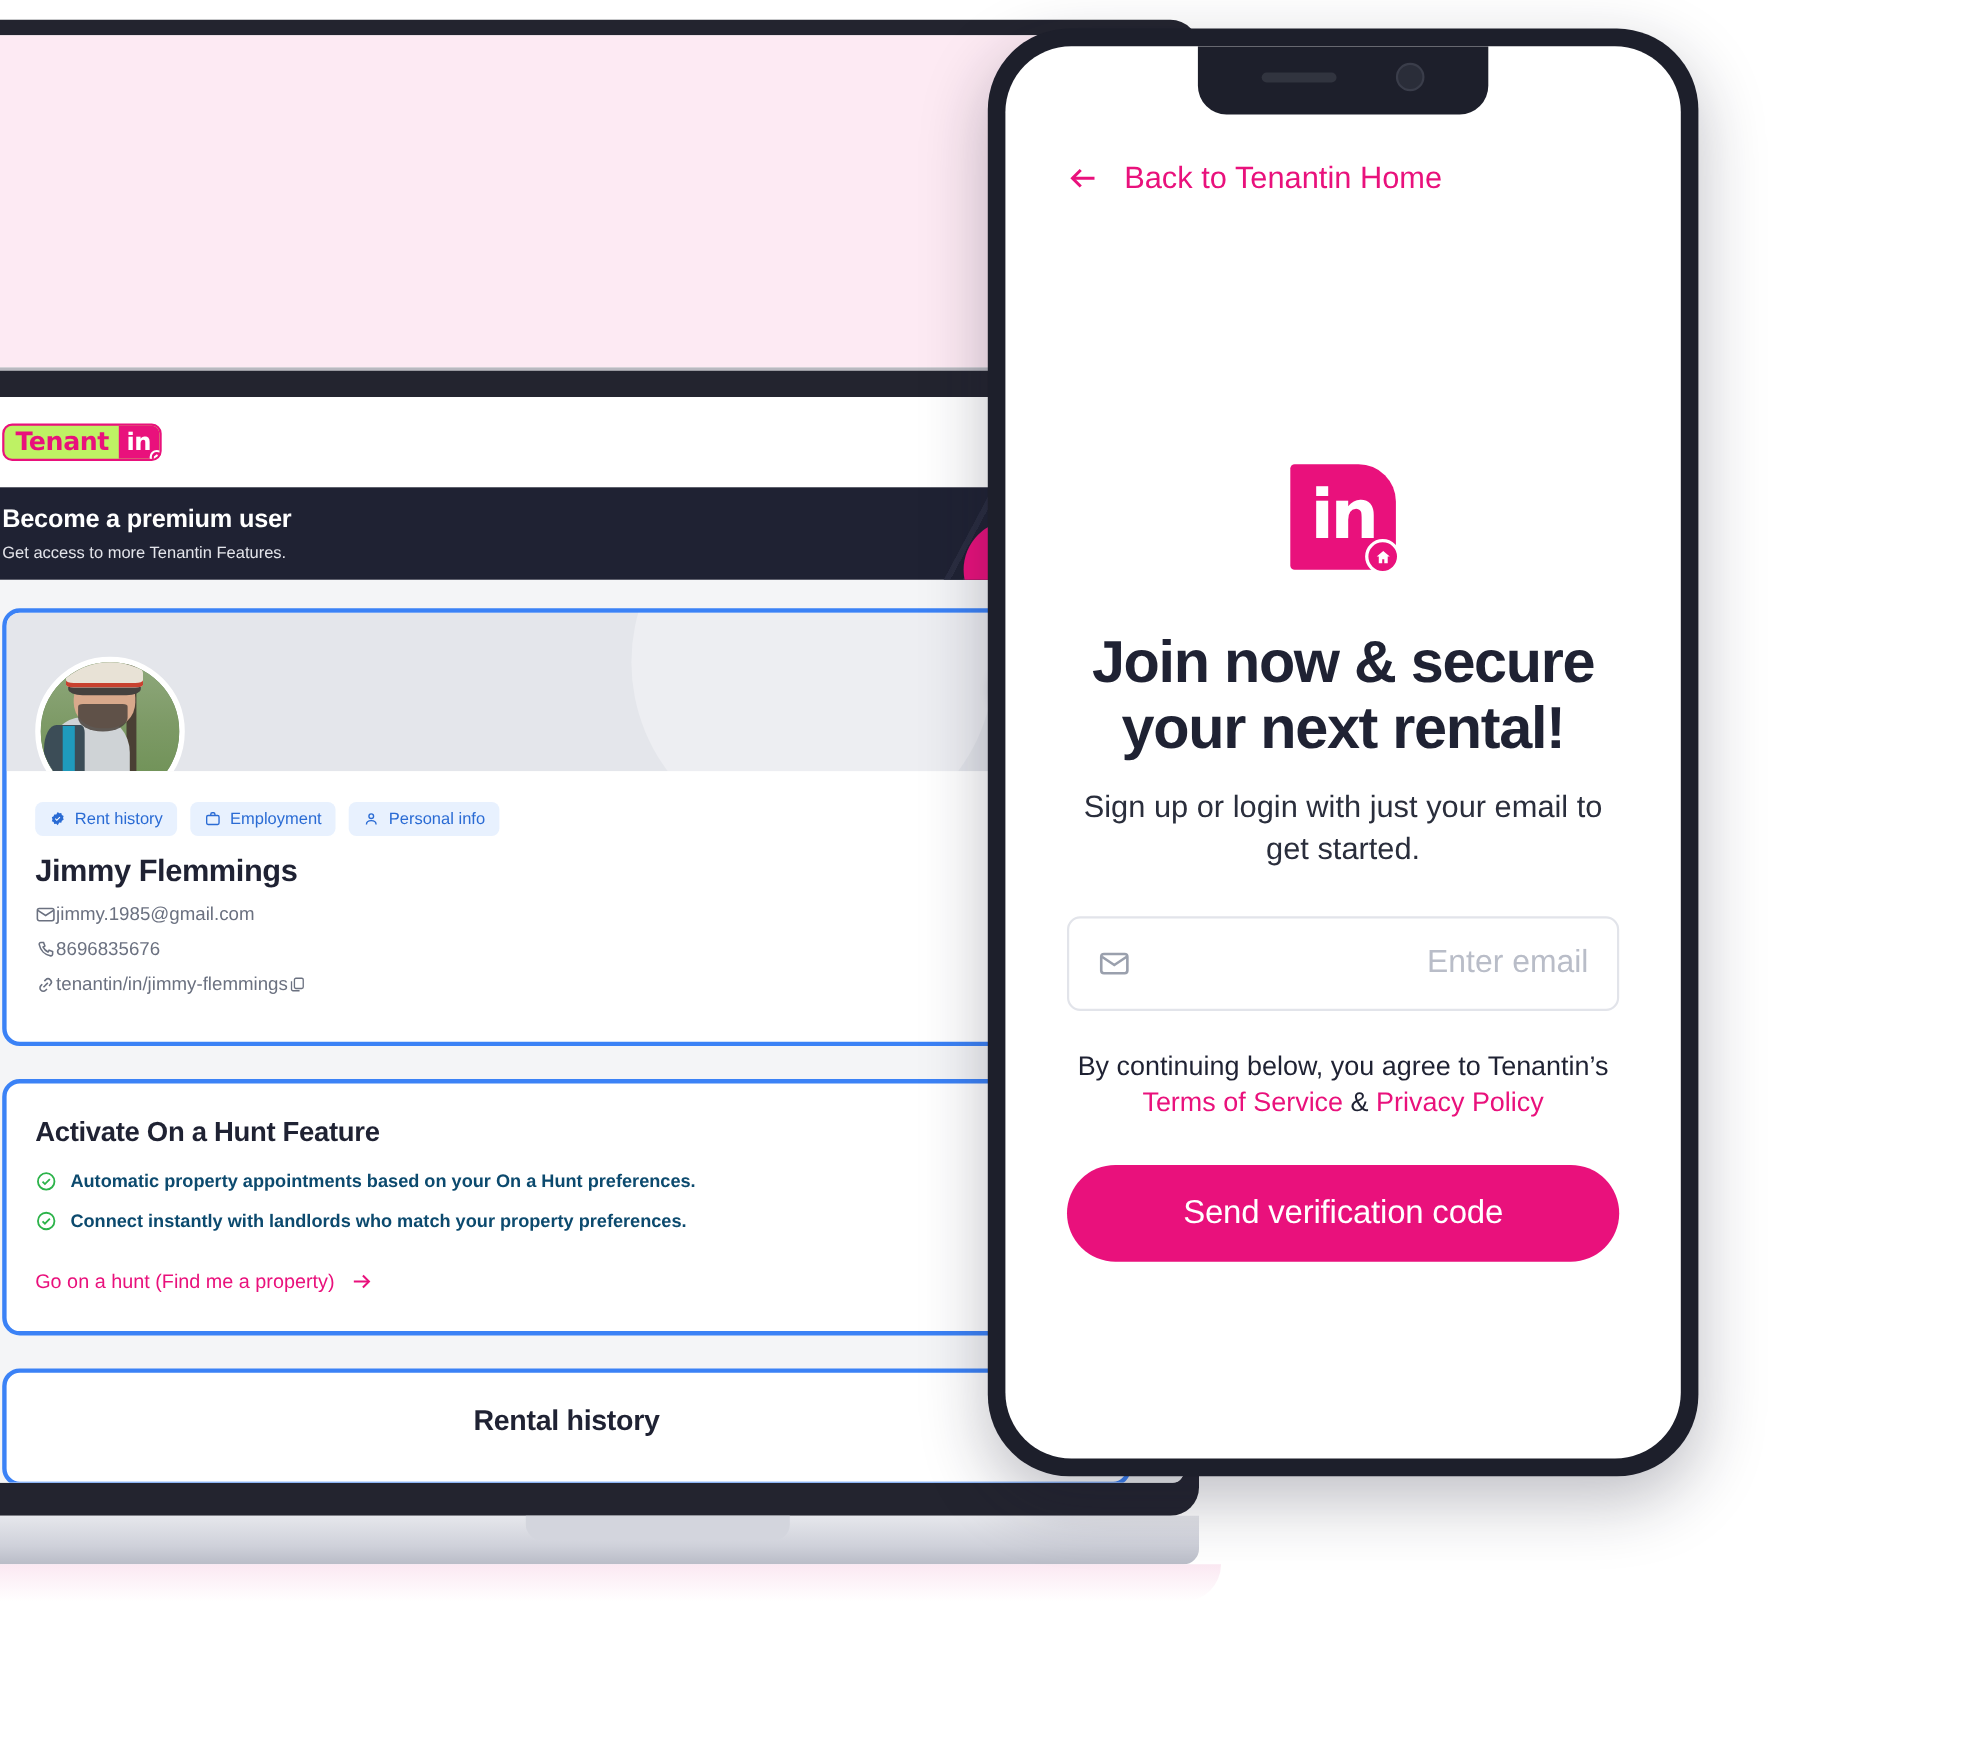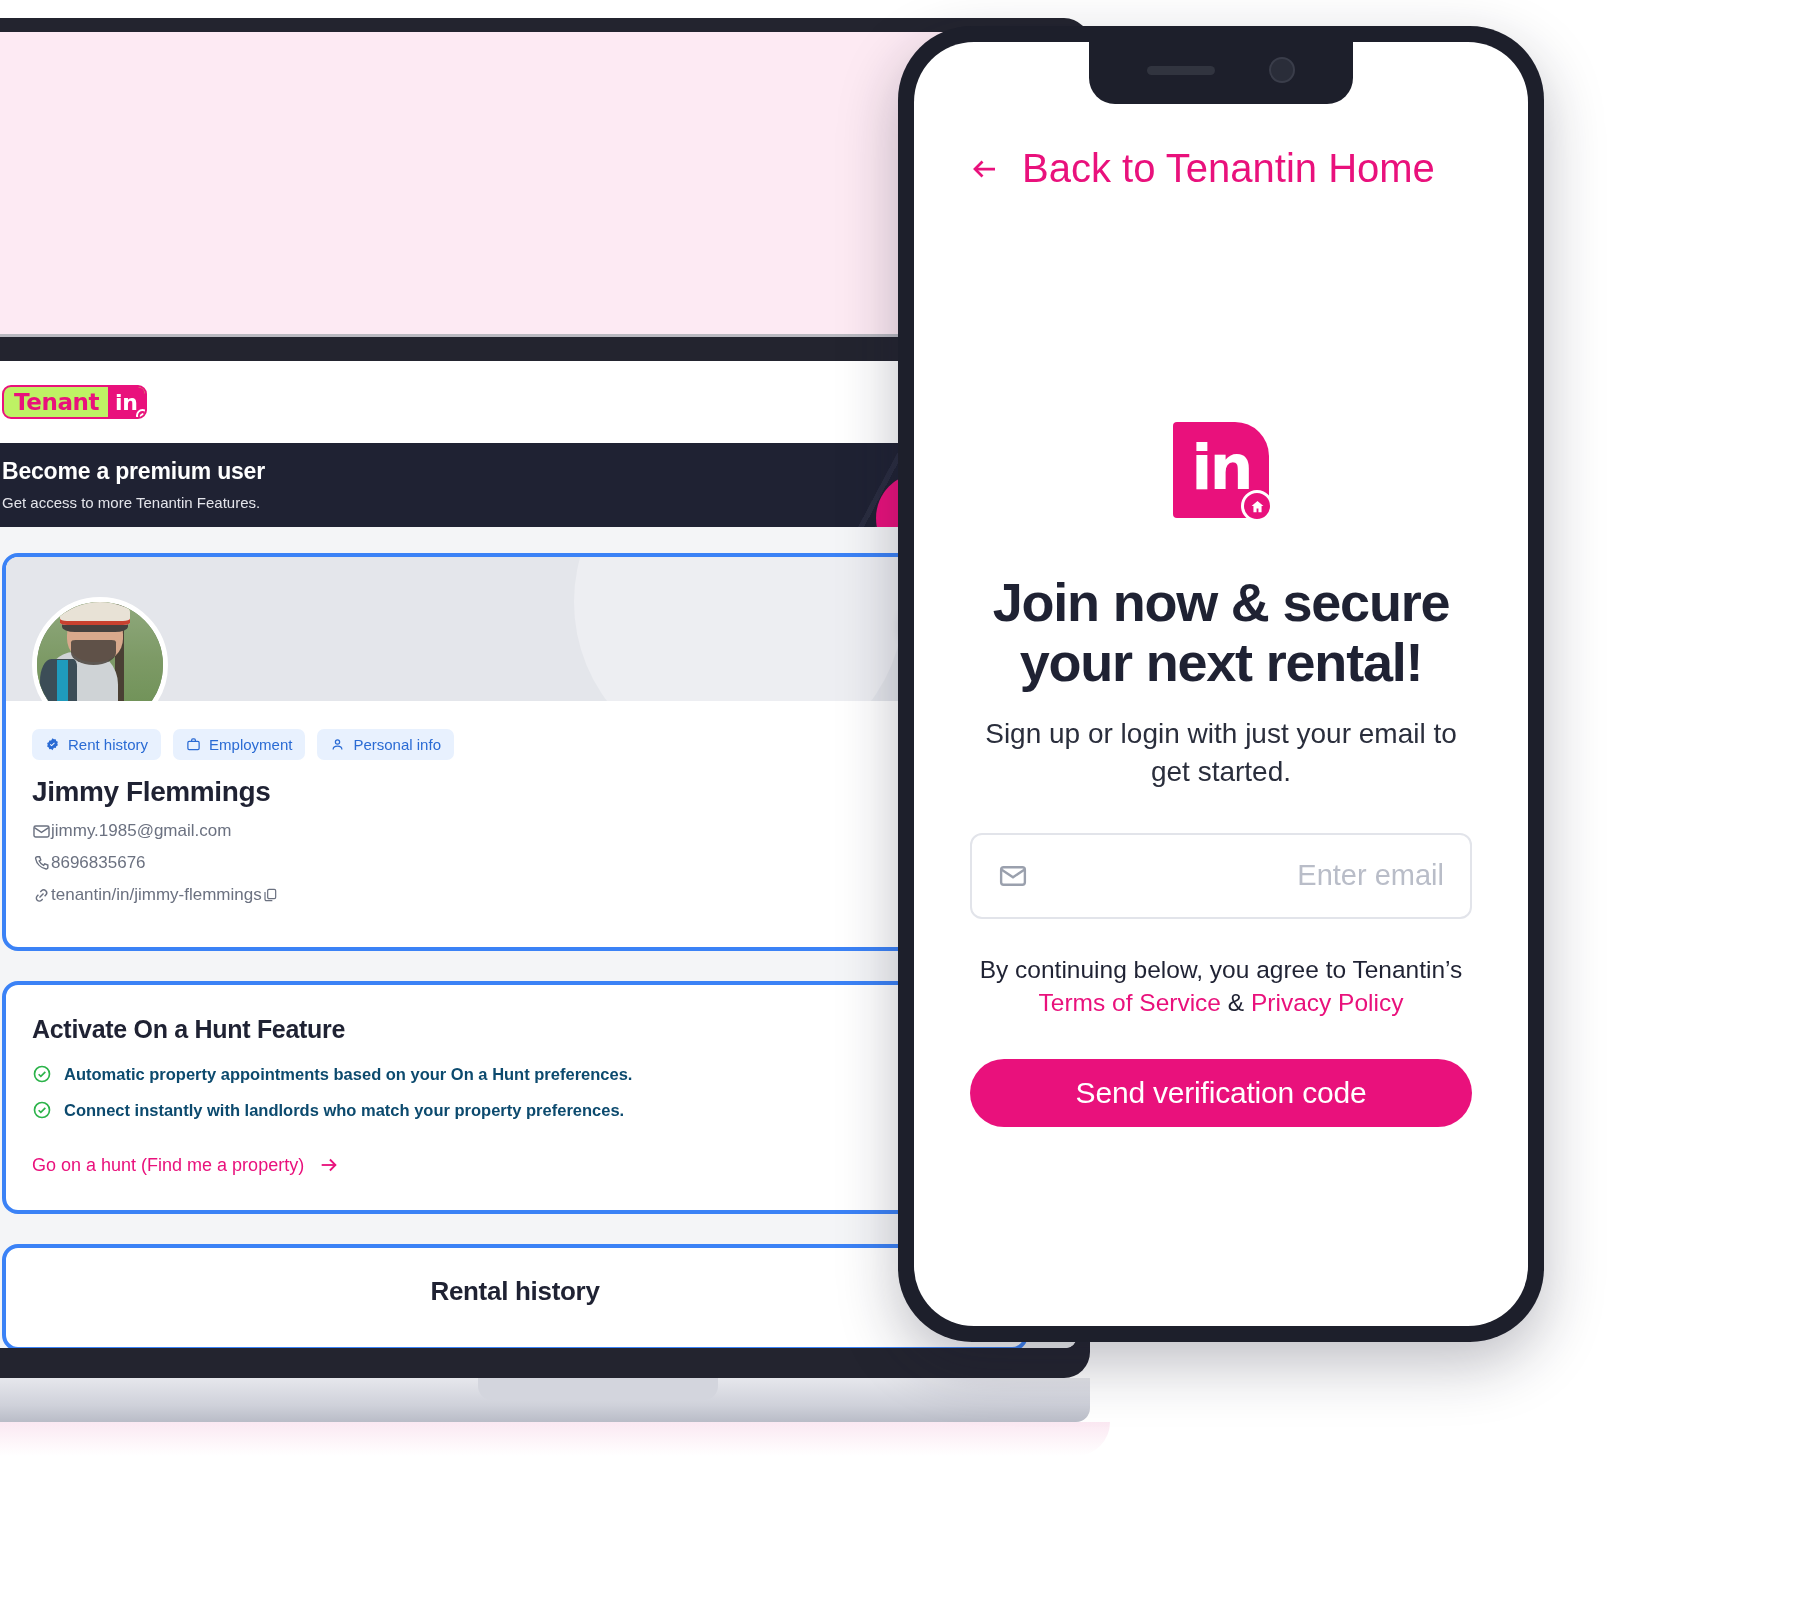--- a/index.html
+++ b/index.html
@@ -223,21 +223,21 @@
     width: 264px; height: 62px; background:#1d1f2b;
     border-bottom-left-radius: 26px; border-bottom-right-radius: 26px;
     display:flex; align-items:center; justify-content:center; gap: 54px;
   }
   .speaker { width: 68px; height: 9px; border-radius: 6px; background:#31343f; margin-top:-6px;}
   .camera { width: 26px; height: 26px; border-radius: 50%; background:#2a2d39; border:2px solid #3a3d4a; margin-top:-6px;}
 
   .back-row {
     position:absolute; left: 56px; top: 104px;
     display:flex; align-items:center; gap: 22px;
-    color:#e9117c; font-size: 40px; font-weight: 500;
+    color:#e9117c; font-size: 28px; font-weight: 500;
   }
   .back-row svg { width: 30px; height: 30px; }
 
   .phone-body {
     position:absolute; left: 0; right:0; top: 180px;
     padding: 0 56px;
     display:flex; flex-direction:column; align-items:center;
   }
   .big-logo {
     margin-top: 200px;
@@ -274,21 +274,21 @@
     border:0; outline:0; font-size: 29px; color:#1f2233;
     font-family:"Liberation Sans", sans-serif; width:100%; background:transparent;text-align:right;
   }
   .email-field input::placeholder { color:#b9bdc8; }
   .terms {
     margin-top: 34px; text-align:center; font-size: 24.5px;
     line-height:1.35; color:#1f2233;
   }
   .terms a { color:#e9117c; text-decoration:none; }
   .cta {
-    margin-top: 40px; width: 100%; height: 68px;
+    margin-top: 40px; width: 100%; height: 88px;
     background:#e9117c; color:#fff; border:0; border-radius: 999px;
     font-size: 30px; font-family:"Liberation Sans", sans-serif;
     cursor:pointer; letter-spacing:-0.2px;
   }
 </style>
 </head>
 <body>
 
 <div class="stage">
 

